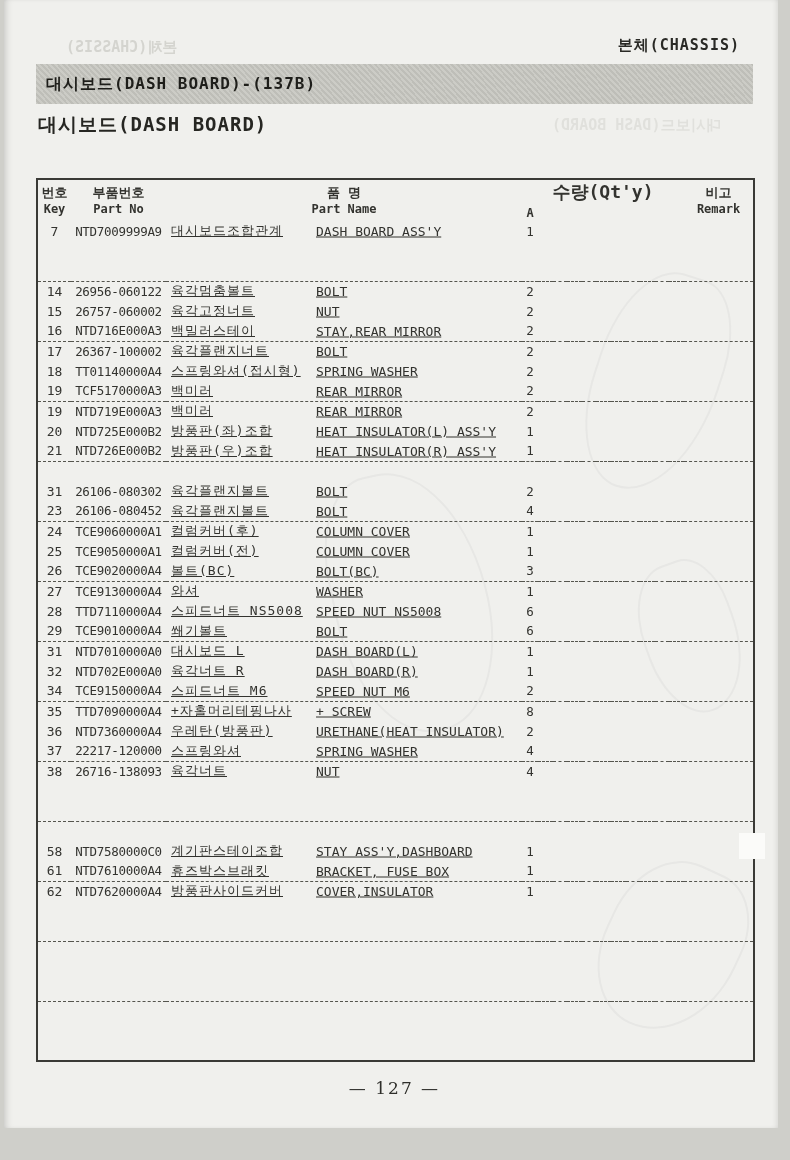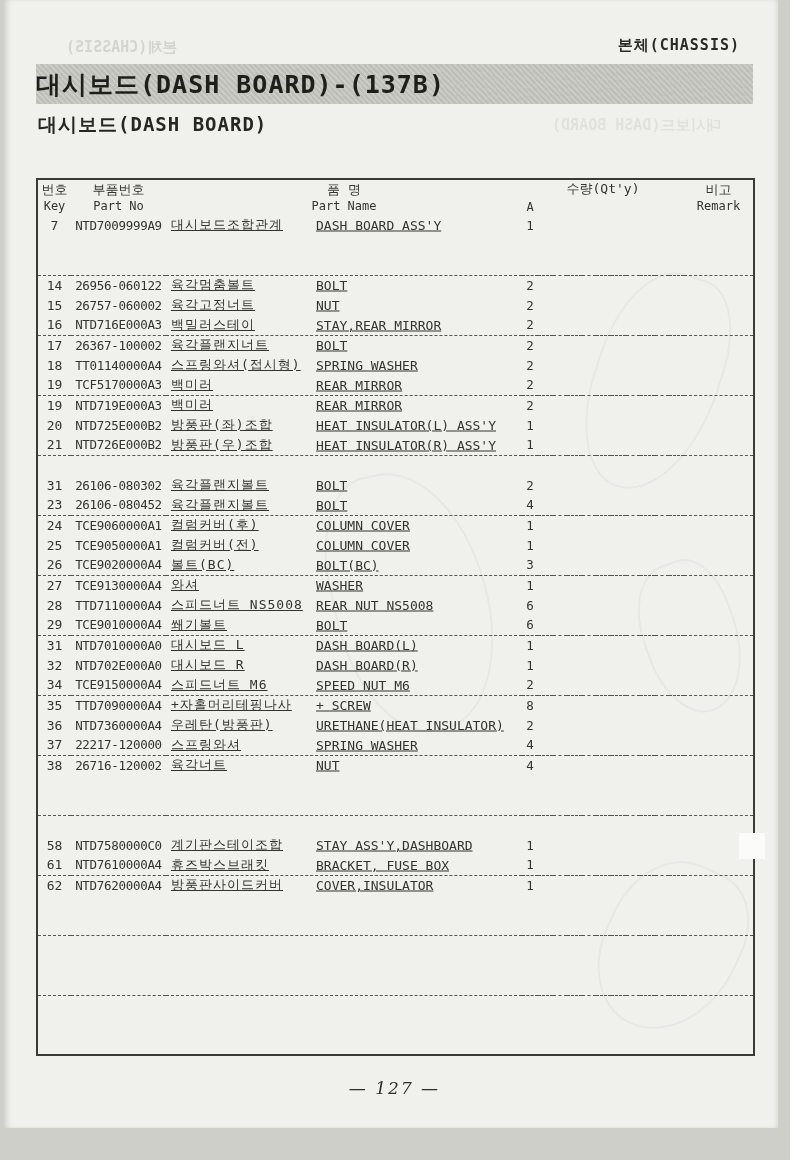--- a/index.html
+++ b/index.html
@@ -25,54 +25,54 @@
     transform:scaleX(-1);filter:blur(.7px);white-space:nowrap;
   }
   .ghost-tl{left:62px;top:38px;font-size:15px;opacity:.5;}
   .ghost-r{left:548px;top:116px;font-size:15px;opacity:.28;}
   .title-band{
     position:absolute;left:32px;top:64px;width:717px;height:40px;
     background:#c8c8c2;
     background-image:repeating-linear-gradient(47deg, rgba(255,255,255,.07) 0 2px, rgba(0,0,0,.05) 2px 4px);
     display:flex;align-items:center;
   }
-  .title-band .t{font-size:25px;font-weight:bold;letter-spacing:1px;color:#1e1e1a;}
+  .title-band .t{font-size:16px;font-weight:bold;letter-spacing:1px;padding-left:10px;color:#1e1e1a;}
   .subtitle{
     position:absolute;left:34px;top:112px;
     font-size:19px;font-weight:bold;letter-spacing:1px;color:#262622;
   }
   table.parts{
     position:absolute;left:32px;top:178px;
     width:717px;border-collapse:collapse;table-layout:fixed;
     font-size:13px;color:#33332f;
   }
   table.parts, table.parts th, table.parts td{border:0;}
   table.parts{border:2px solid #3a3a36;}
   th,td{padding:0;vertical-align:middle;overflow:hidden;white-space:nowrap;}
-  thead th{font-weight:normal;border-bottom:2px solid #3a3a36;}
+  thead th{font-weight:bold;border-bottom:2px solid #3a3a36;}
   .vline{border-left:1px solid #4a4a44;margin-top:24px;}
   col.ck{width:34px}col.cp{width:95px}col.cn{width:356px}
   col.ca{width:16px}col.qn{width:14.6px}col.cr{width:70px}
   thead .hk div{line-height:17px;text-align:center;font-size:13px;}
   thead .hk div:last-child{font-size:12px;}
-  th.c-qty{border-bottom:1px solid #4a4a44;font-size:13px;height:17px;text-align:center;}
+  th.c-qty{border-bottom:1px solid #4a4a44;font-size:18px;height:17px;text-align:center;}
   th.c-qa, th.c-qn{height:17px;font-size:12px;text-align:center;border-left:1px solid #4a4a44;}
   tbody tr{height:20px;}
   td.c-key{text-align:center;font-size:13px;}
   td.c-pn{text-align:center;font-size:12.5px;letter-spacing:-.3px;border-left:1px solid #4a4a44;}
   td.c-name{position:relative;border-left:1px solid #4a4a44;font-size:13px;}
   td.c-name .kr{padding-left:5px;letter-spacing:1px;text-decoration:underline;}
   td.c-name .en{position:absolute;left:150px;top:50%;transform:translateY(-50%);letter-spacing:0;text-decoration:underline;}
   td.c-qa{text-align:center;font-size:12.5px;border-left:1px solid #4a4a44;}
   td.c-qn{border-left:1px solid #4a4a44;}
   td.c-rem{border-left:1px solid #4a4a44;}
   tr.dashed td{border-top:1px dashed #55554e;}
   .page-number{
     position:absolute;left:32px;top:1078px;width:717px;text-align:center;
-    font-size:17px;letter-spacing:2px;color:#2e2e2a;font-family:"DejaVu Serif","Liberation Serif",serif;font-style:italic;
+    font-size:17px;letter-spacing:2px;color:#2e2e2a;font-family:"DejaVu Serif","Liberation Serif",serif;
   }
   .scan-notch{
     position:absolute;left:735px;top:833px;width:26px;height:26px;background:#fbfbf9;
   }
   .sketch{position:absolute;border:2px solid #6a6a62;opacity:.06;border-radius:50% 40% 60% 50%;}
   .sk1{left:590px;top:270px;width:120px;height:220px;transform:rotate(18deg);}
   .sk2{left:330px;top:470px;width:150px;height:260px;transform:rotate(-12deg);border-radius:40% 60% 50% 55%;}
   .sk3{left:600px;top:860px;width:130px;height:170px;transform:rotate(25deg);}
   .sk4{left:640px;top:560px;width:90px;height:150px;transform:rotate(-20deg);}
 </style>
@@ -468,21 +468,21 @@
           <td class="c-qn"></td>
           <td class="c-qn"></td>
           <td class="c-qn"></td>
           <td class="c-qn"></td>
           <td class="c-qn"></td>
           <td class="c-rem"></td>
         </tr>
         <tr>
           <td class="c-key">28</td>
           <td class="c-pn">TTD7110000A4</td>
-          <td class="c-name"><span class="kr">스피드너트 NS5008</span><span class="en">REAR NUT NS5008</span></td>
+          <td class="c-name"><span class="kr">스피드너트 NS5008</span><span class="en">SPEED NUT NS5008</span></td>
           <td class="c-qa">6</td>
           <td class="c-qn"></td>
           <td class="c-qn"></td>
           <td class="c-qn"></td>
           <td class="c-qn"></td>
           <td class="c-qn"></td>
           <td class="c-qn"></td>
           <td class="c-qn"></td>
           <td class="c-qn"></td>
           <td class="c-qn"></td>
@@ -519,21 +519,21 @@
           <td class="c-qn"></td>
           <td class="c-qn"></td>
           <td class="c-qn"></td>
           <td class="c-qn"></td>
           <td class="c-qn"></td>
           <td class="c-rem"></td>
         </tr>
         <tr>
           <td class="c-key">32</td>
           <td class="c-pn">NTD702E000A0</td>
-          <td class="c-name"><span class="kr">대시보드 R</span><span class="en">DASH BOARD(R)</span></td>
+          <td class="c-name"><span class="kr">육각너트 R</span><span class="en">DASH BOARD(R)</span></td>
           <td class="c-qa">1</td>
           <td class="c-qn"></td>
           <td class="c-qn"></td>
           <td class="c-qn"></td>
           <td class="c-qn"></td>
           <td class="c-qn"></td>
           <td class="c-qn"></td>
           <td class="c-qn"></td>
           <td class="c-qn"></td>
           <td class="c-qn"></td>
@@ -603,21 +603,21 @@
           <td class="c-qn"></td>
           <td class="c-qn"></td>
           <td class="c-qn"></td>
           <td class="c-qn"></td>
           <td class="c-qn"></td>
           <td class="c-qn"></td>
           <td class="c-rem"></td>
         </tr>
         <tr class="dashed">
           <td class="c-key">38</td>
-          <td class="c-pn">26716-120002</td>
+          <td class="c-pn">26716-138093</td>
           <td class="c-name"><span class="kr">육각너트</span><span class="en">NUT</span></td>
           <td class="c-qa">4</td>
           <td class="c-qn"></td>
           <td class="c-qn"></td>
           <td class="c-qn"></td>
           <td class="c-qn"></td>
           <td class="c-qn"></td>
           <td class="c-qn"></td>
           <td class="c-qn"></td>
           <td class="c-qn"></td>

